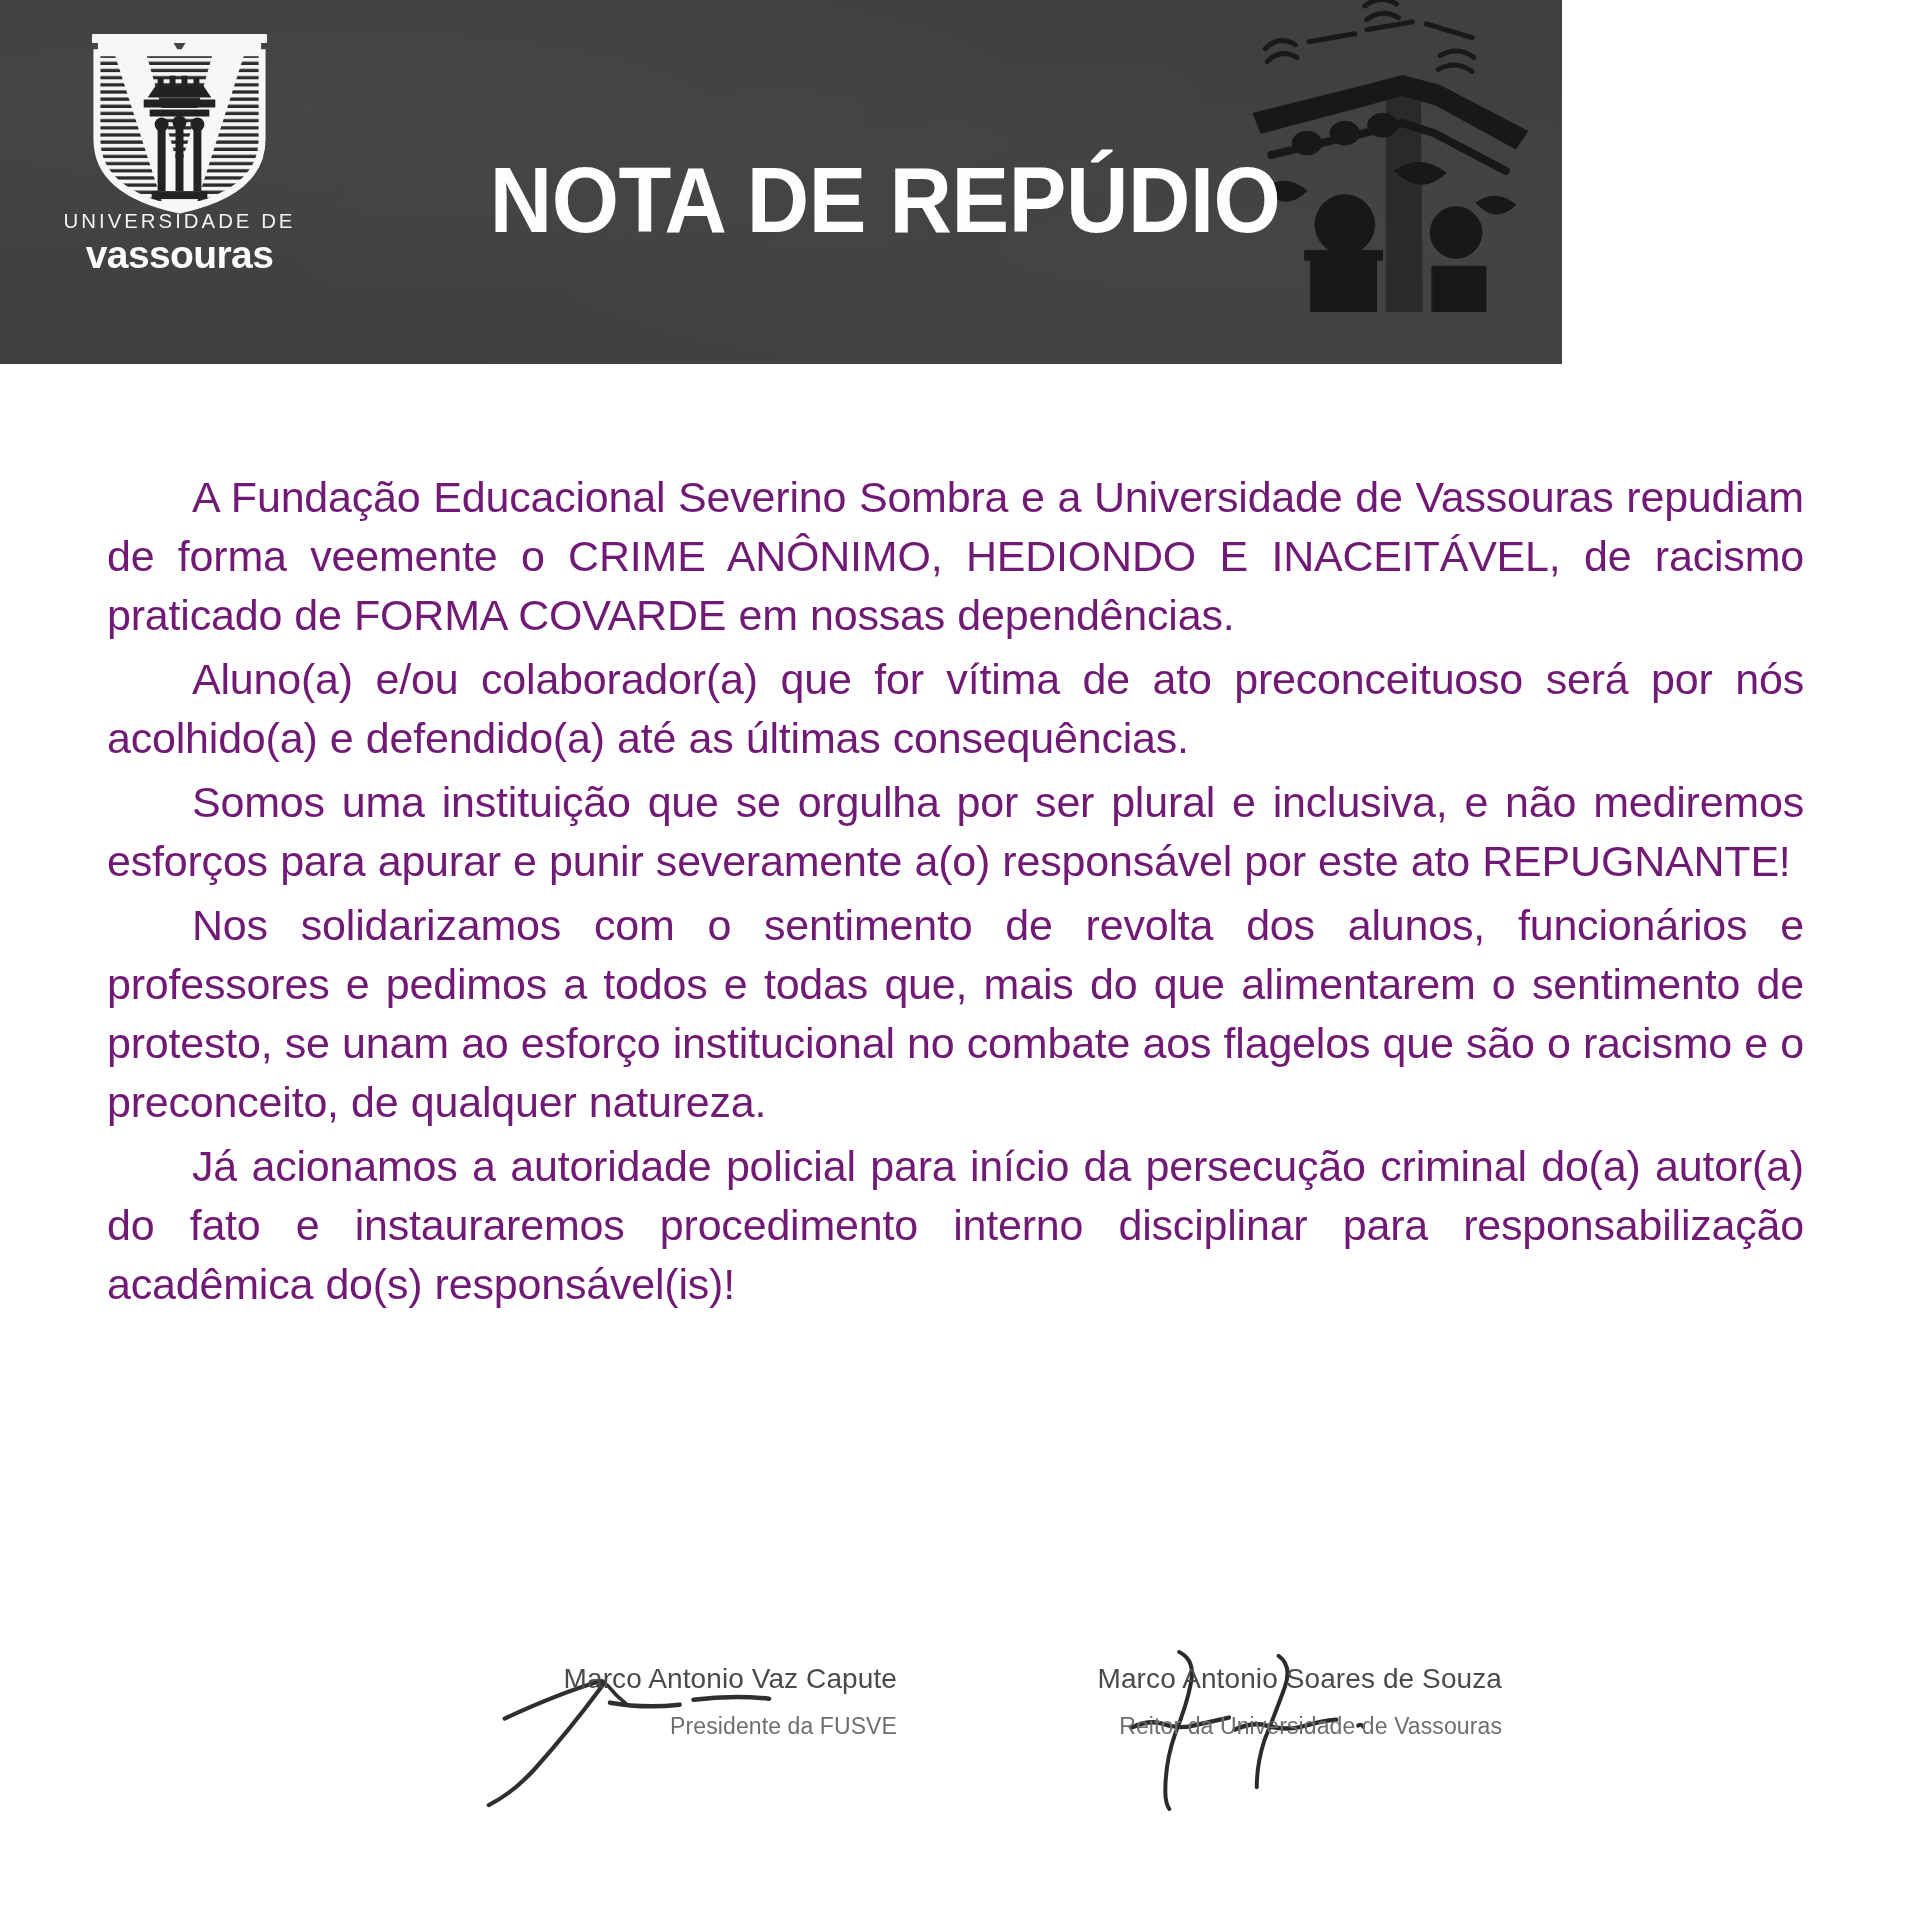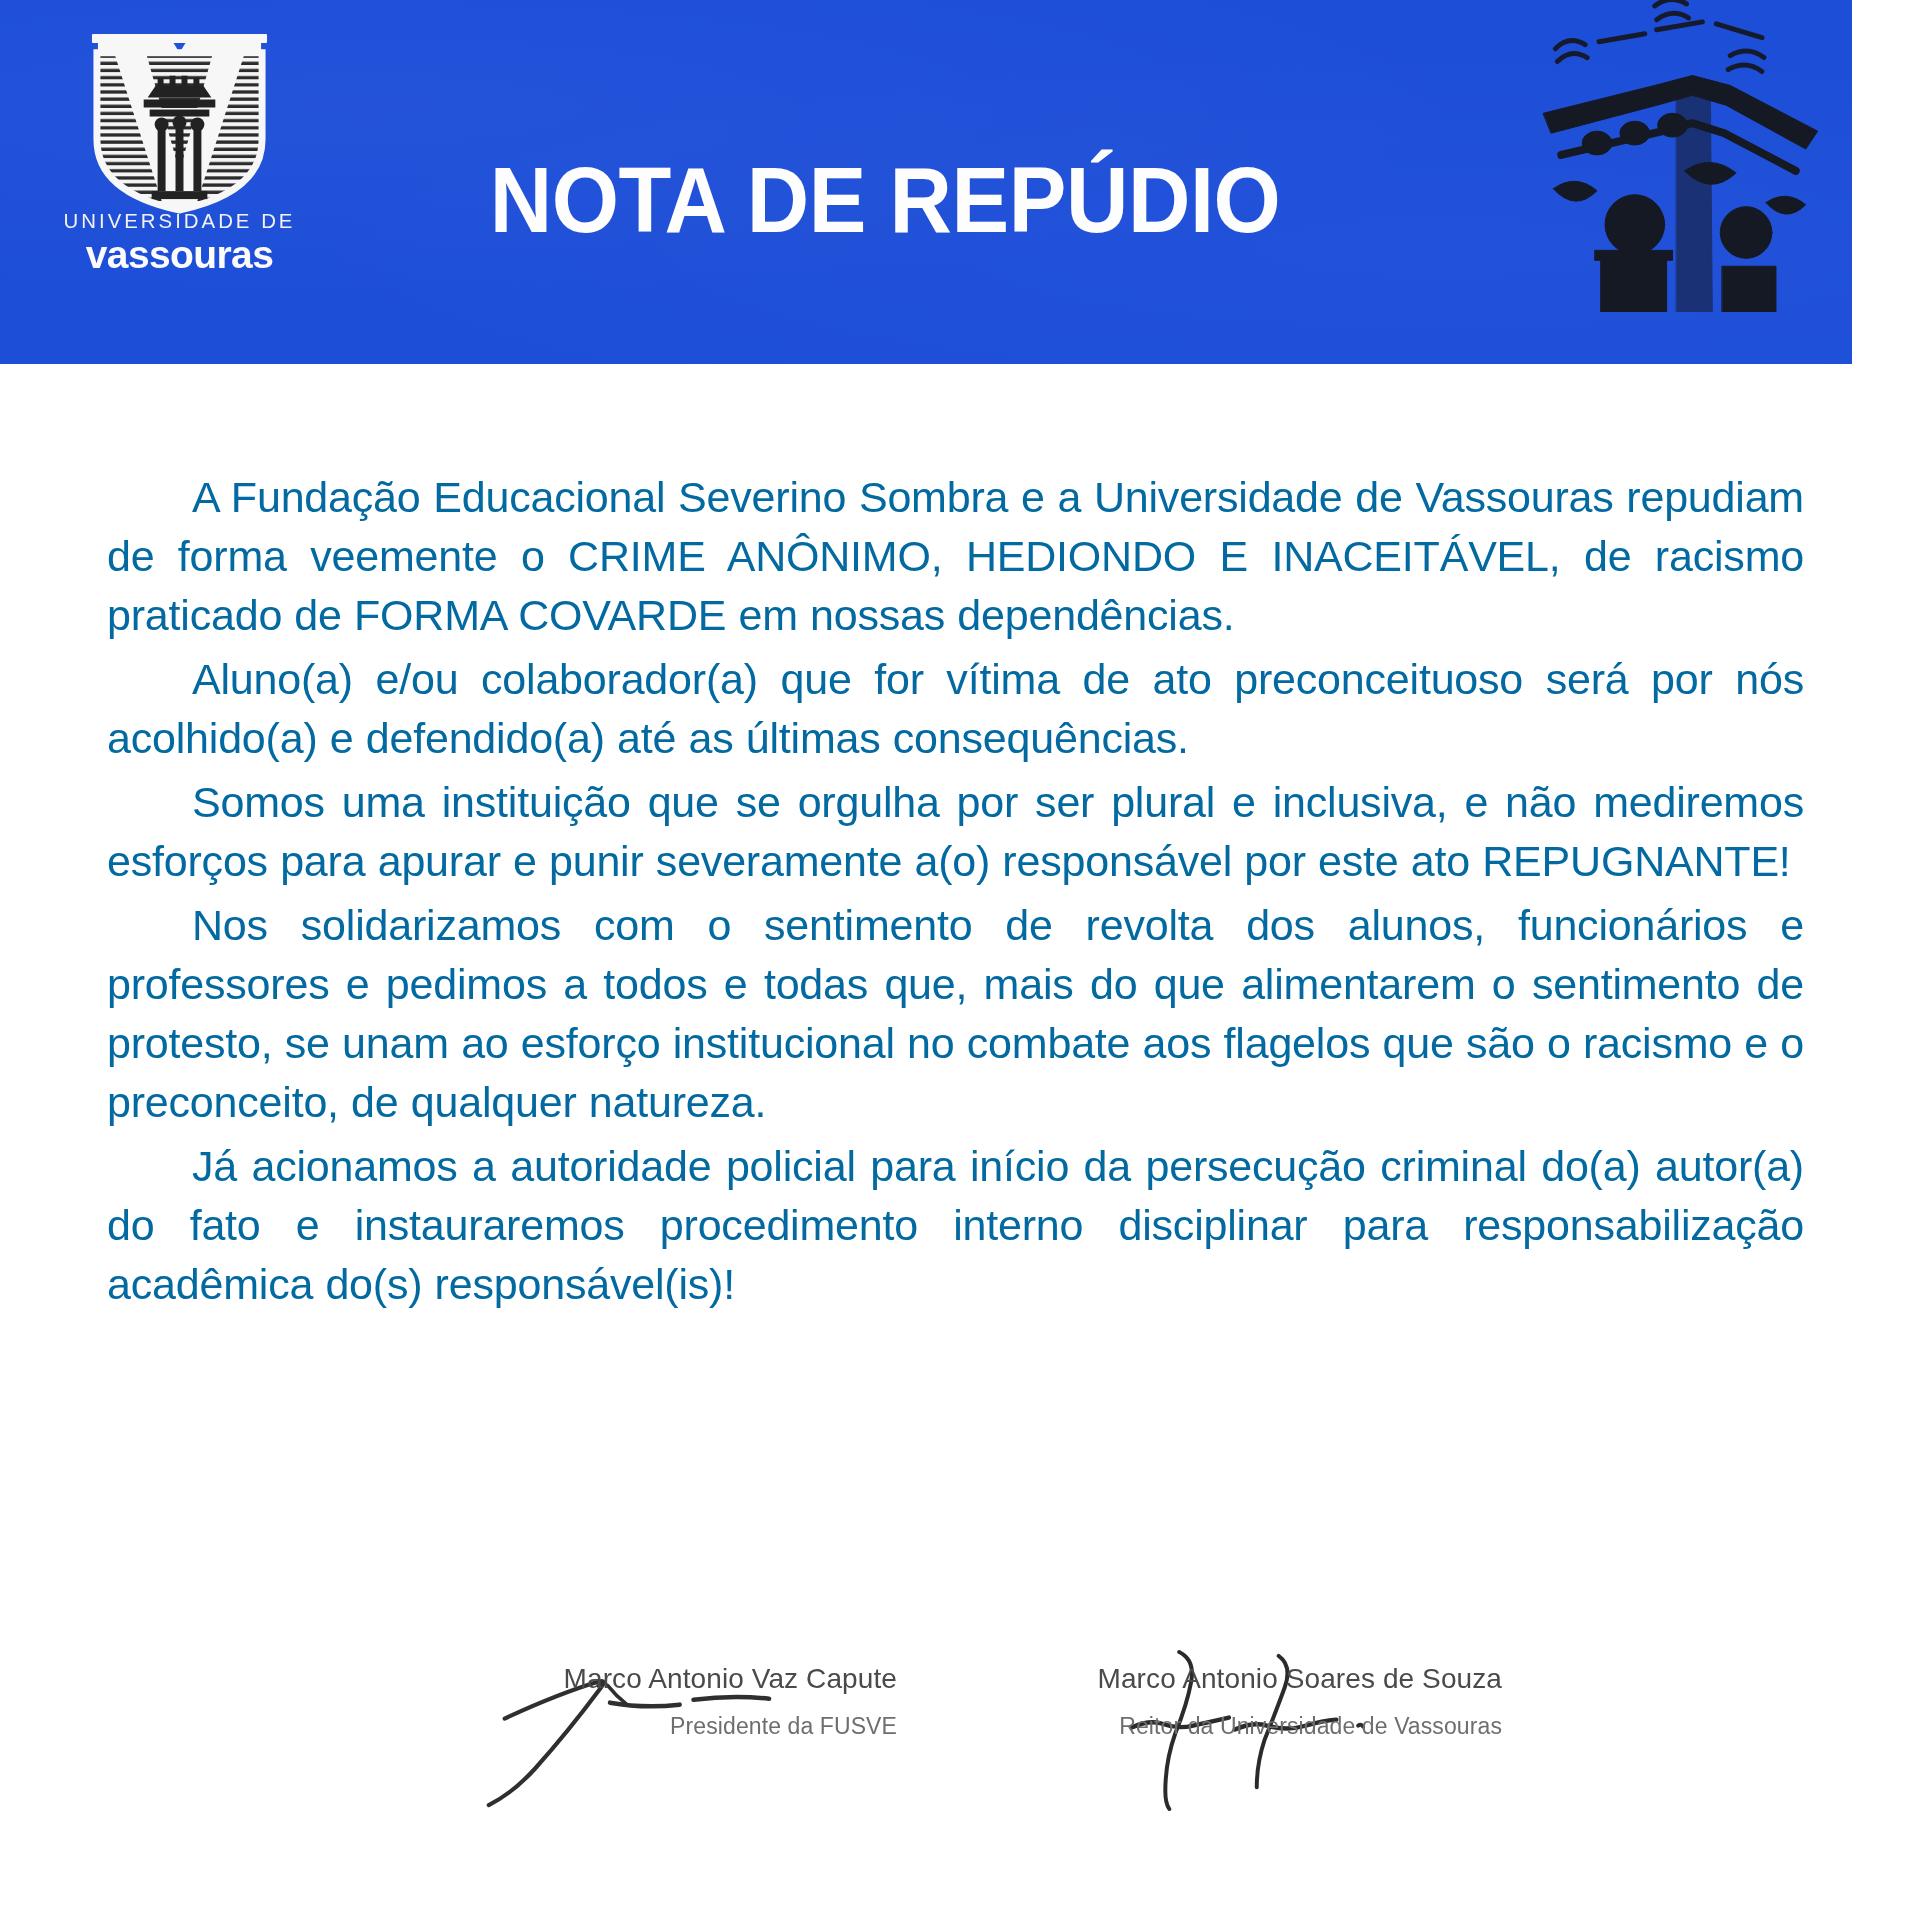--- a/index.html
+++ b/index.html
@@ -15,23 +15,23 @@
     color: #1d1d1d;
     position: relative;
     overflow: hidden;
   }
 
   
   #header-band {
     position: absolute;
     left: 0;
     top: 0;
-    width: 1852px;
+    width: 1562px;
     height: 364px;
-    background: #1d4ed8;
+    background: #404040;
     overflow: hidden;
   }
 
   
   #header-band::after {
     content: "";
     position: absolute;
     inset: 0;
     background:
       radial-gradient(ellipse at 20% 30%, rgba(255,255,255,0.030), rgba(255,255,255,0) 55%),
@@ -118,21 +118,21 @@
     width: 1697px;
     z-index: 2;
   }
   .para {
     margin: 0 0 5px 0;
     font-size: 43px;
     line-height: 59px;
     text-align: justify;
     text-indent: 85px;
     font-weight: 400;
-    color: #0369a1;
+    color: #701a75;
     letter-spacing: -0.2px;
     word-spacing: 0.5px;
   }
   .para:last-of-type { margin-bottom: 0; }
 
   
   #signature-area {
     position: absolute;
     left: 328px;
     top: 1664px;

